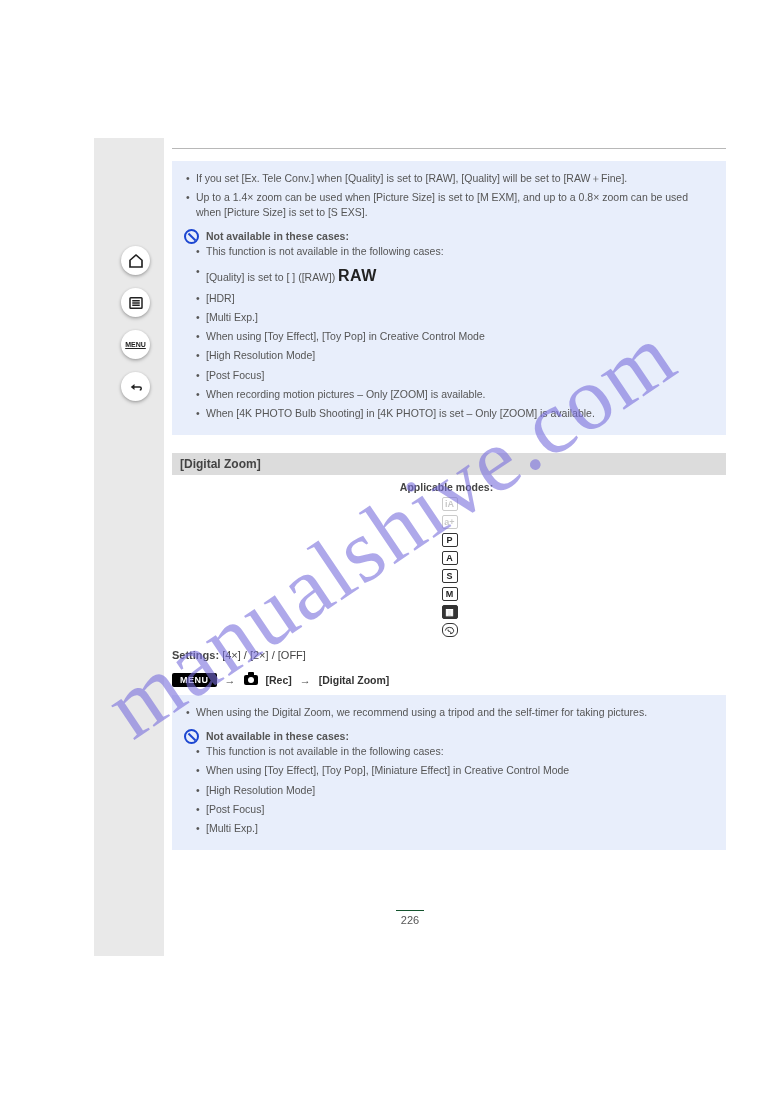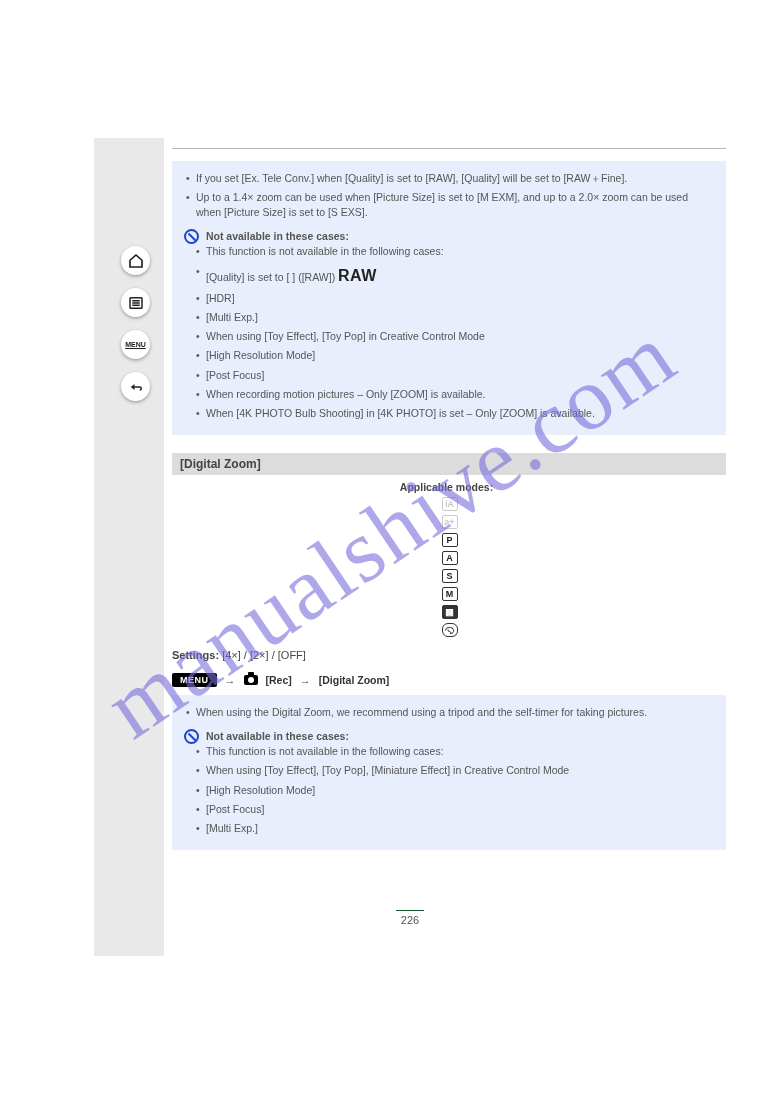--- a/index.html
+++ b/index.html
@@ -246,21 +246,21 @@
       </svg>
     </div>
   </div>
 
   <div class="content">
     <hr class="rule">
 
     <div class="blue-box">
       <ul>
         <li>If you set [Ex. Tele Conv.] when [Quality] is set to [RAW], [Quality] will be set to [RAW＋Fine].</li>
-        <li>Up to a 1.4× zoom can be used when [Picture Size] is set to [M EXM], and up to a 2.0× zoom can be used when [Picture Size] is set to [S EXS].</li>
+        <li>Up to a 1.4× zoom can be used when [Picture Size] is set to [M EXM], and up to a 0.8× zoom can be used when [Picture Size] is set to [S EXS].</li>
       </ul>
       <div class="unavail-line">
         <span class="icon-no"></span>
         <strong>Not available in these cases:</strong>
       </div>
       <ul class="sub-bullets">
         <li>This function is not available in the following cases:</li>
         <li>
           <span>[Quality] is set to [   ] ([RAW])</span>
           <span class="raw-tag">RAW</span>

